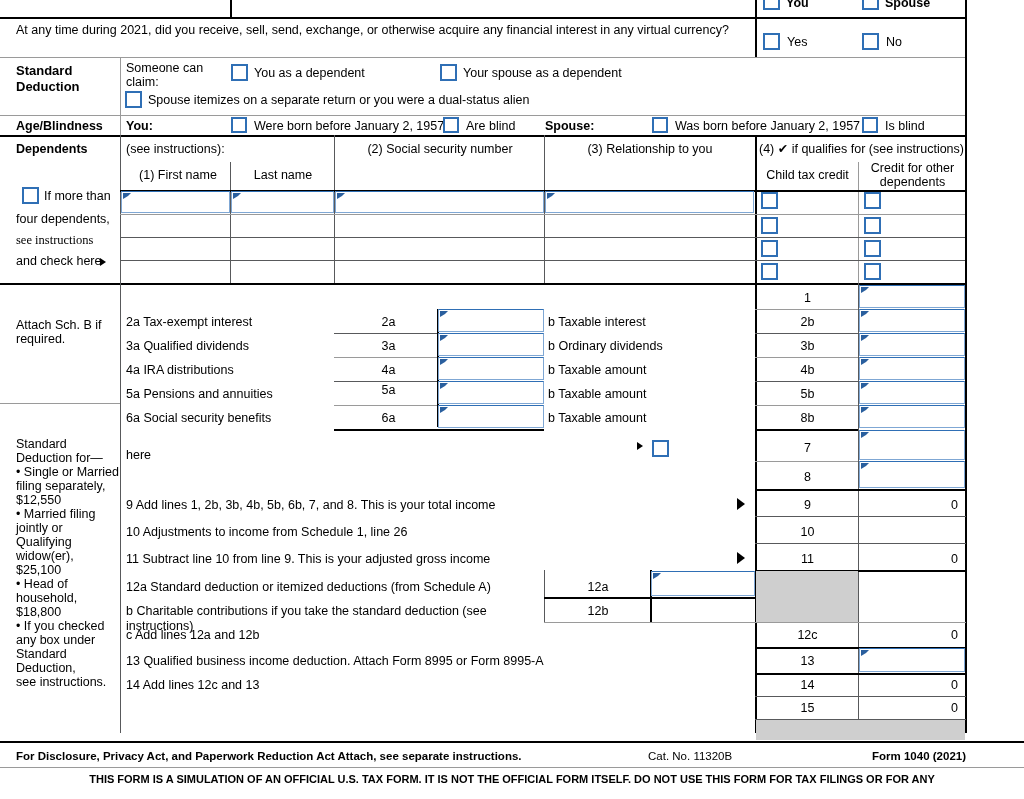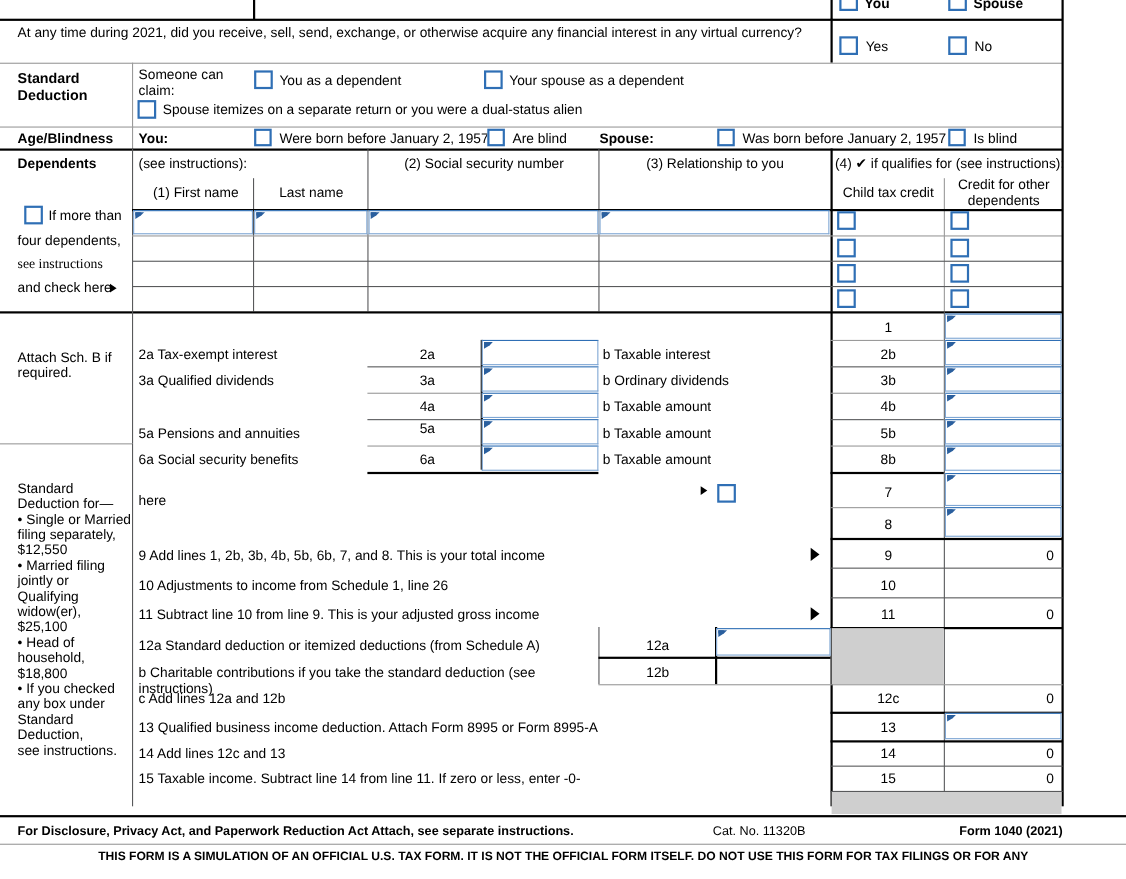--- a/index.html
+++ b/index.html
@@ -212,20 +212,21 @@
 
   <div class="txt" style="left:126px;top:339px;width:300px;">3a Qualified dividends</div>
   <div class="txt ctr" style="left:340px;top:339px;width:97px;">3a</div>
   <div class="field" style="left:438px;top:333px;width:106px;height:23px;"></div>
   <div class="txt" style="left:548px;top:339px;width:200px;">b Ordinary dividends</div>
   <div class="txt ctr" style="left:757px;top:339px;width:101px;">3b</div>
   <div class="field" style="left:859px;top:333px;width:106px;height:23px;"></div>
   <div class="hr-light" style="left:334px;top:357px;width:103px;"></div>
   <div class="hr-light" style="left:755px;top:357px;width:103px;"></div>
 
+  <div class="txt" style="left:126px;top:363px;width:300px;">4a IRA distributions</div>
   <div class="txt ctr" style="left:340px;top:363px;width:97px;">4a</div>
   <div class="field" style="left:438px;top:357px;width:106px;height:23px;"></div>
   <div class="txt" style="left:548px;top:363px;width:200px;">b Taxable amount</div>
   <div class="txt ctr" style="left:757px;top:363px;width:101px;">4b</div>
   <div class="field" style="left:859px;top:357px;width:106px;height:23px;"></div>
   <div class="hr-mid" style="left:334px;top:381px;width:103px;"></div>
   <div class="hr-mid" style="left:755px;top:381px;width:103px;"></div>
 
   <div class="txt" style="left:126px;top:387px;width:300px;">5a Pensions and annuities</div>
   <div class="txt ctr" style="left:340px;top:383px;width:97px;">5a</div>
@@ -315,21 +316,20 @@
   <div class="txt" style="left:126px;top:654px;width:520px;">13 Qualified business income deduction. Attach Form 8995 or Form 8995-A</div>
   <div class="txt ctr" style="left:757px;top:654px;width:101px;">13</div>
   <div class="field" style="left:859px;top:648px;width:106px;height:24px;"></div>
   <div class="hr-dark" style="left:755px;top:673px;width:211px;"></div>
 
   <div class="txt" style="left:126px;top:678px;width:420px;">14 Add lines 12c and 13</div>
   <div class="txt ctr" style="left:757px;top:678px;width:101px;">14</div>
   <div class="txt rgt" style="left:860px;top:678px;width:98px;">0</div>
   <div class="hr-mid" style="left:755px;top:696px;width:211px;"></div>
 
-  <div class="txt" style="left:126px;top:701px;width:560px;">15 Taxable income. Subtract line 14 from line 11. If zero or less, enter -0-</div>
   <div class="txt ctr" style="left:757px;top:701px;width:101px;">15</div>
   <div class="txt rgt" style="left:860px;top:701px;width:98px;">0</div>
   <div class="hr-mid" style="left:755px;top:719px;width:211px;"></div>
 
   <div class="shade" style="left:756px;top:720px;width:209px;height:20px;"></div>
 
   <div class="hr-dark" style="left:0;top:741px;width:1024px;"></div>
   <div class="footer-txt" style="left:16px;top:749px;width:560px;">For Disclosure, Privacy Act, and Paperwork Reduction Act Attach, see separate instructions.</div>
   <div class="footer-txt" style="left:648px;top:749px;width:160px;font-weight:normal;">Cat. No. 11320B</div>
   <div class="footer-txt rgt" style="left:806px;top:749px;width:160px;">Form 1040 (2021)</div>

